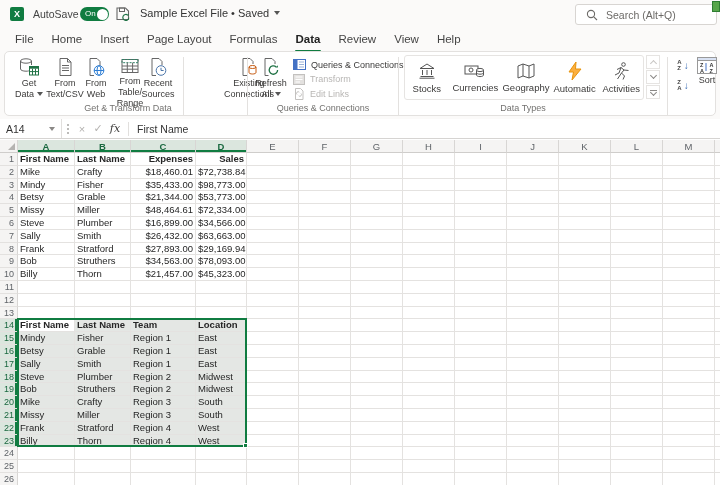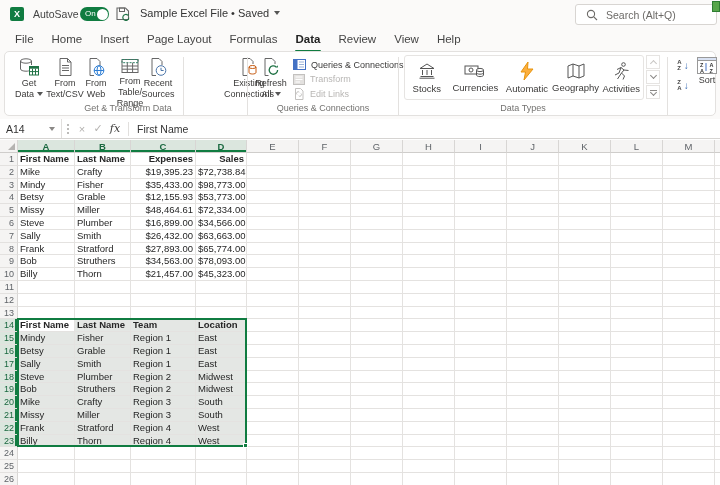--- a/index.html
+++ b/index.html
@@ -330,37 +330,37 @@
           <svg width="22" height="18" viewBox="0 0 22 18" fill="none" stroke="#555">
             <rect x="1" y="4" width="13" height="8"></rect>
             <circle cx="7" cy="8" r="2"></circle>
             <path d="M12.5 8 V13 c0 .9 1.6 1.6 3.5 1.6 s3.5 -.7 3.5 -1.6 V8" fill="#fff"></path>
             <ellipse cx="16" cy="8" rx="3.5" ry="1.6" fill="#fff"></ellipse>
             <path d="M12.5 10.6 c0 .9 1.6 1.6 3.5 1.6 s3.5 -.7 3.5 -1.6"></path>
           </svg>
         </span>
         <span>Currencies</span>
       </div>
-      <div class="gitem" style="width:50px;">
-        <span>
-          <svg width="20" height="20" viewBox="0 0 20 20">
-            <path d="M11 1 L4 11 H8.5 L7 19 L16 8 H10.5 Z" fill="#FBAF3F" stroke="#E8940C"></path>
-          </svg>
-        </span>
-        <span>Automatic</span>
-      </div>
       <div class="gitem" style="width:48px;">
         <span>
           <svg width="20" height="18" viewBox="0 0 20 18" fill="none" stroke="#555">
             <path d="M2 4 L7 2 L13 4 L18 2 V14 L13 16 L7 14 L2 16 Z"></path>
             <line x1="7" y1="2" x2="7" y2="14"></line>
               <line x1="13" y1="4" x2="13" y2="16"></line>
           </svg>
         </span>
         <span>Geography</span>
+      </div>
+      <div class="gitem" style="width:50px;">
+        <span>
+          <svg width="20" height="20" viewBox="0 0 20 20">
+            <path d="M11 1 L4 11 H8.5 L7 19 L16 8 H10.5 Z" fill="#FBAF3F" stroke="#E8940C"></path>
+          </svg>
+        </span>
+        <span>Automatic</span>
       </div>
       <div class="gitem" style="width:44px;">
         <span>
           <svg width="20" height="20" viewBox="0 0 20 20" fill="none" stroke="#555">
             <circle cx="12.5" cy="3.5" r="1.8"></circle>
             <path d="M6 8.5 L10 6.5 L13 9 L10.5 12 L13.5 15 L12 18.5"></path>
             <path d="M10 6.5 L8 12 L4 14"></path>
             <path d="M13 9 L17.5 9.5"></path>
             <path d="M10.5 12 L6.5 18"></path>
           </svg>
@@ -470,21 +470,21 @@
       <div class="cell" style="width: 52px;"></div>
       <div class="cell" style="width: 52px;"></div>
       <div class="cell" style="width: 52px;"></div>
       <div class="cell" style="width: 52px;"></div>
       <div class="cell" style="width: 52px;"></div>
     </div>
     <div class="grow">
       <div class="rh">2</div>
       <div class="cell" style="width: 57px;">Mike</div>
       <div class="cell" style="width: 56px;">Crafty</div>
-      <div class="cell r" style="width: 65px;">$19,395.23</div>
+      <div class="cell r" style="width: 65px;">$18,460.01</div>
       <div class="cell r" style="width: 51px;">$72,738.84</div>
       <div class="cell" style="width: 52px;"></div>
       <div class="cell" style="width: 52px;"></div>
       <div class="cell" style="width: 52px;"></div>
       <div class="cell" style="width: 52px;"></div>
       <div class="cell" style="width: 52px;"></div>
       <div class="cell" style="width: 52px;"></div>
       <div class="cell" style="width: 52px;"></div>
       <div class="cell" style="width: 52px;"></div>
       <div class="cell" style="width: 52px;"></div>
@@ -504,21 +504,21 @@
       <div class="cell" style="width: 52px;"></div>
       <div class="cell" style="width: 52px;"></div>
       <div class="cell" style="width: 52px;"></div>
       <div class="cell" style="width: 52px;"></div>
       <div class="cell" style="width: 52px;"></div>
     </div>
     <div class="grow">
       <div class="rh">4</div>
       <div class="cell" style="width: 57px;">Betsy</div>
       <div class="cell" style="width: 56px;">Grable</div>
-      <div class="cell r" style="width: 65px;">$12,155.93</div>
+      <div class="cell r" style="width: 65px;">$21,344.00</div>
       <div class="cell r" style="width: 51px;">$53,773.00</div>
       <div class="cell" style="width: 52px;"></div>
       <div class="cell" style="width: 52px;"></div>
       <div class="cell" style="width: 52px;"></div>
       <div class="cell" style="width: 52px;"></div>
       <div class="cell" style="width: 52px;"></div>
       <div class="cell" style="width: 52px;"></div>
       <div class="cell" style="width: 52px;"></div>
       <div class="cell" style="width: 52px;"></div>
       <div class="cell" style="width: 52px;"></div>
@@ -573,21 +573,21 @@
       <div class="cell" style="width: 52px;"></div>
       <div class="cell" style="width: 52px;"></div>
       <div class="cell" style="width: 52px;"></div>
       <div class="cell" style="width: 52px;"></div>
     </div>
     <div class="grow">
       <div class="rh">8</div>
       <div class="cell" style="width: 57px;">Frank</div>
       <div class="cell" style="width: 56px;">Stratford</div>
       <div class="cell r" style="width: 65px;">$27,893.00</div>
-      <div class="cell r" style="width: 51px;">$65,774.00</div>
+      <div class="cell r" style="width: 51px;">$29,169.94</div>
       <div class="cell" style="width: 52px;"></div>
       <div class="cell" style="width: 52px;"></div>
       <div class="cell" style="width: 52px;"></div>
       <div class="cell" style="width: 52px;"></div>
       <div class="cell" style="width: 52px;"></div>
       <div class="cell" style="width: 52px;"></div>
       <div class="cell" style="width: 52px;"></div>
       <div class="cell" style="width: 52px;"></div>
       <div class="cell" style="width: 52px;"></div>
       <div class="cell" style="width: 52px;"></div>

